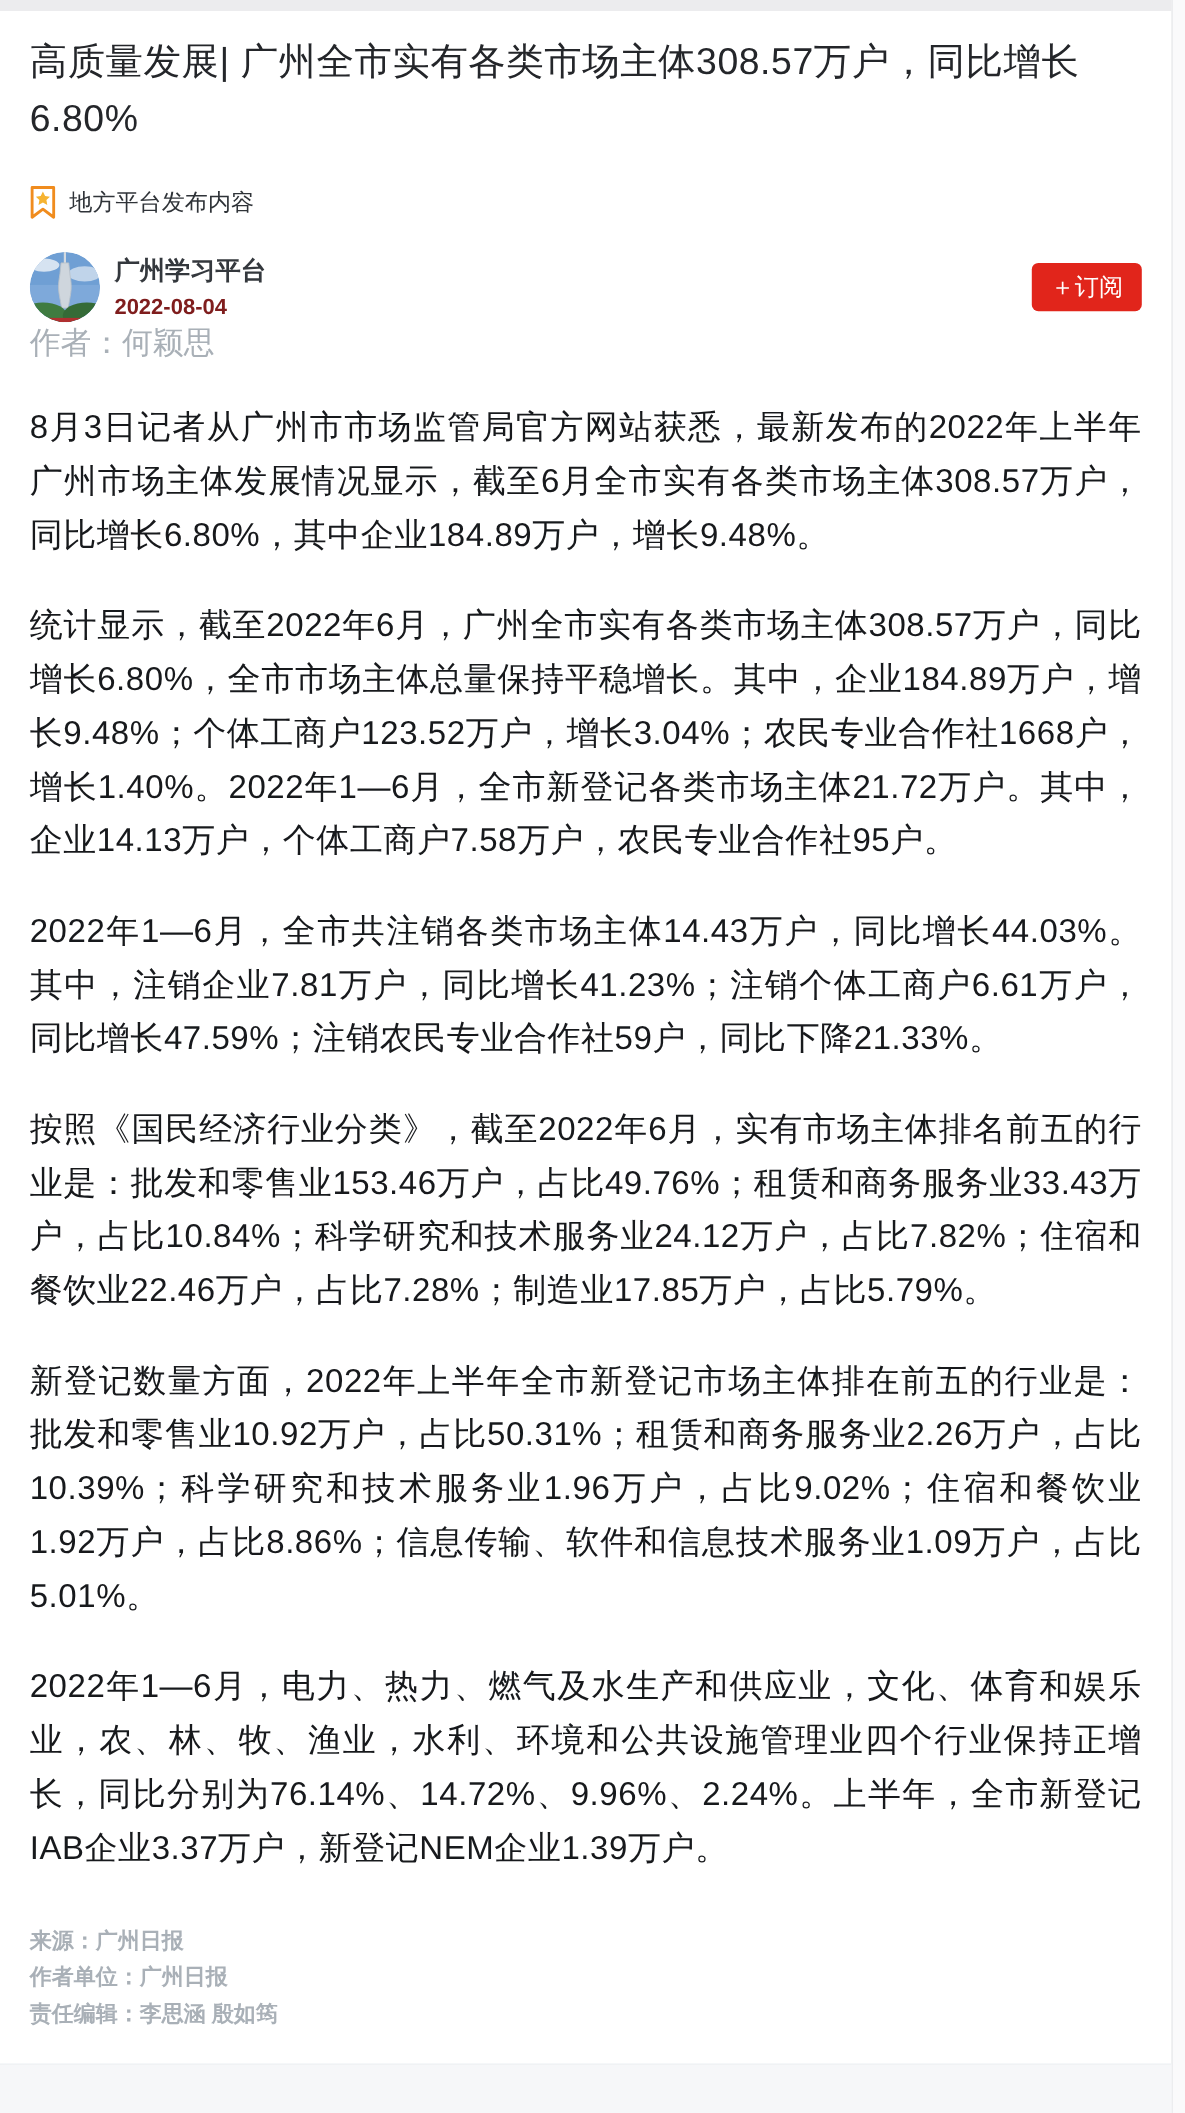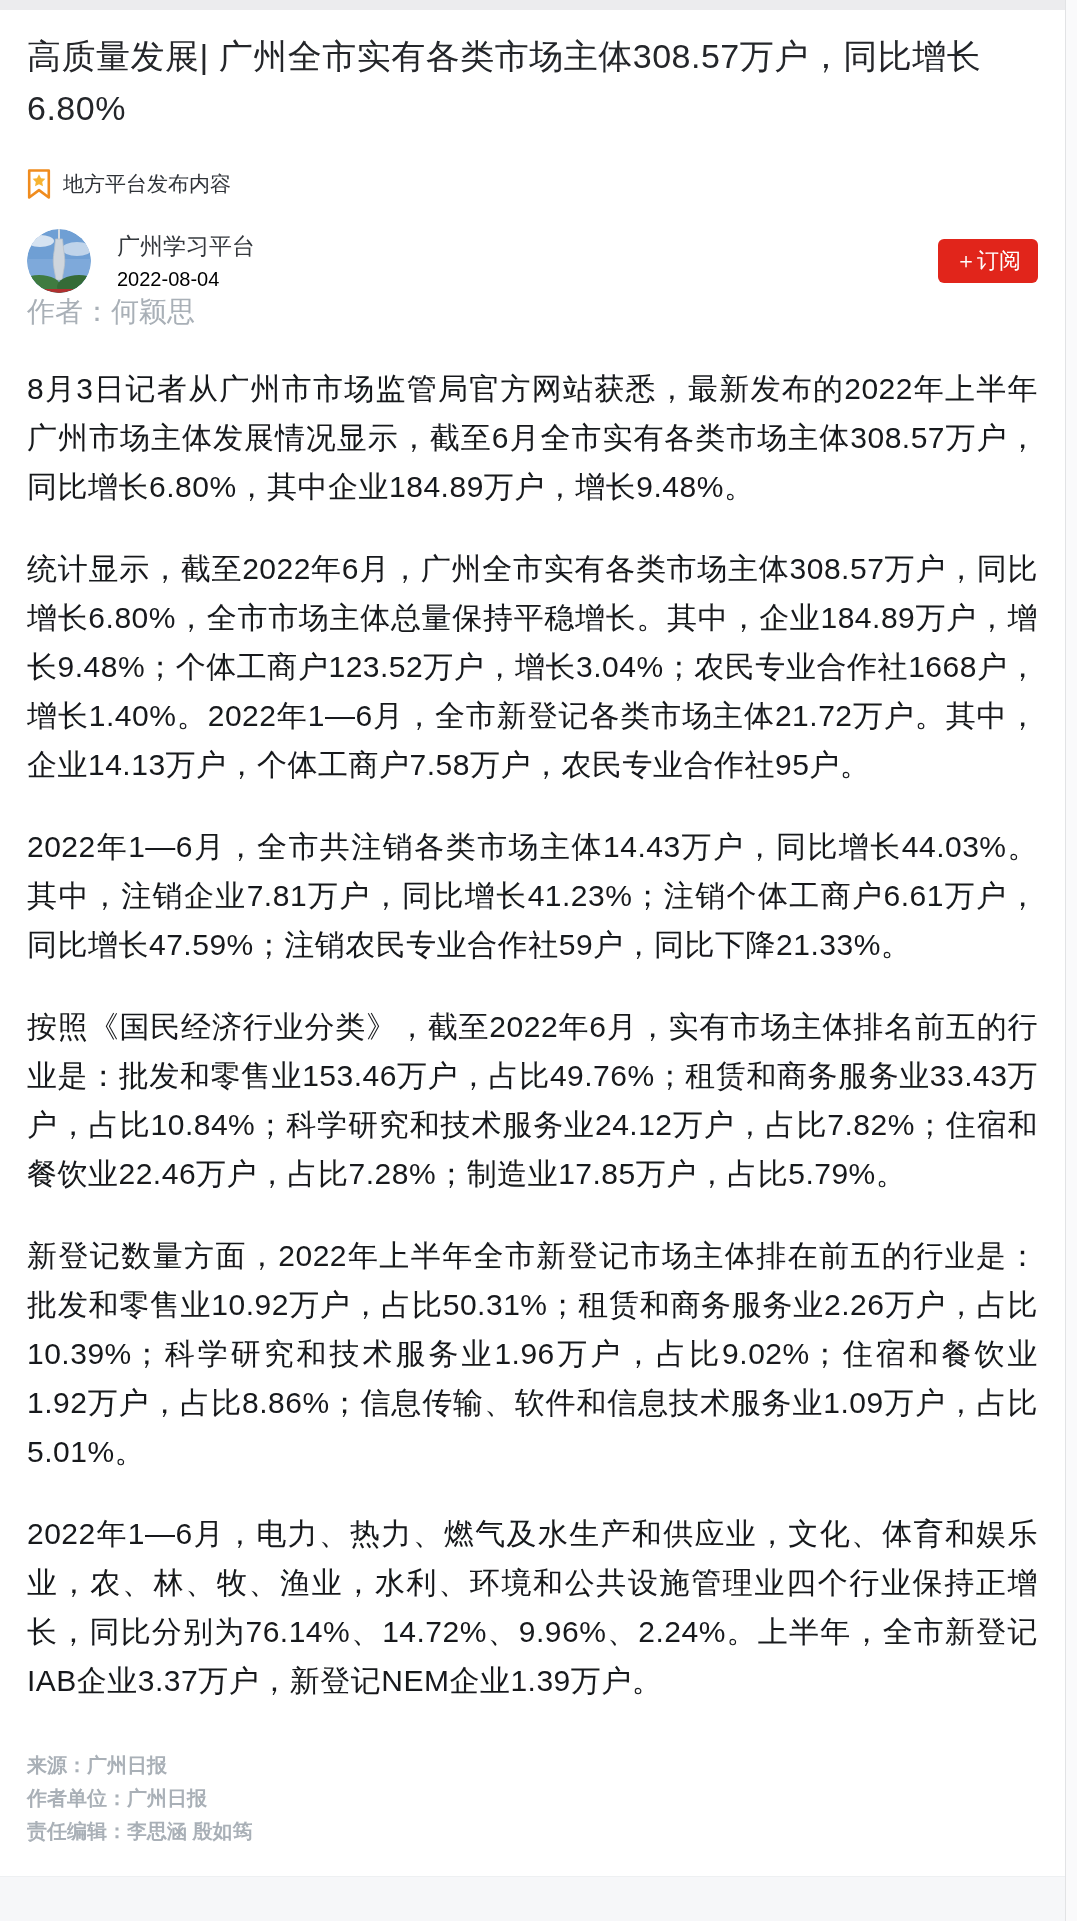--- a/index.html
+++ b/index.html
@@ -49,30 +49,30 @@
     align-items: center;
   }
   .avatar {
     width: 64px;
     height: 64px;
     border-radius: 50%;
     overflow: hidden;
     flex: 0 0 auto;
     cursor: pointer;
   }
-  .pub-texts { margin-left: 26px; flex: 1 1 auto; }
+  .pub-texts { margin-left: 13px; flex: 1 1 auto; font-weight: bold; }
   .pub-name {
     font-size: 23px;
     color: #34383d;
     cursor: pointer;
   }
   .pub-date {
     margin-top: 6px;
     font-size: 20px;
-    color: #000000;
+    color: #7f1d1d;
   }
   .subscribe-btn {
     flex: 0 0 auto;
     background: #e1251b;
     color: #ffffff;
     border: none;
     border-radius: 6px;
     font-size: 22px;
     line-height: 1;
     padding: 11px 17px;

